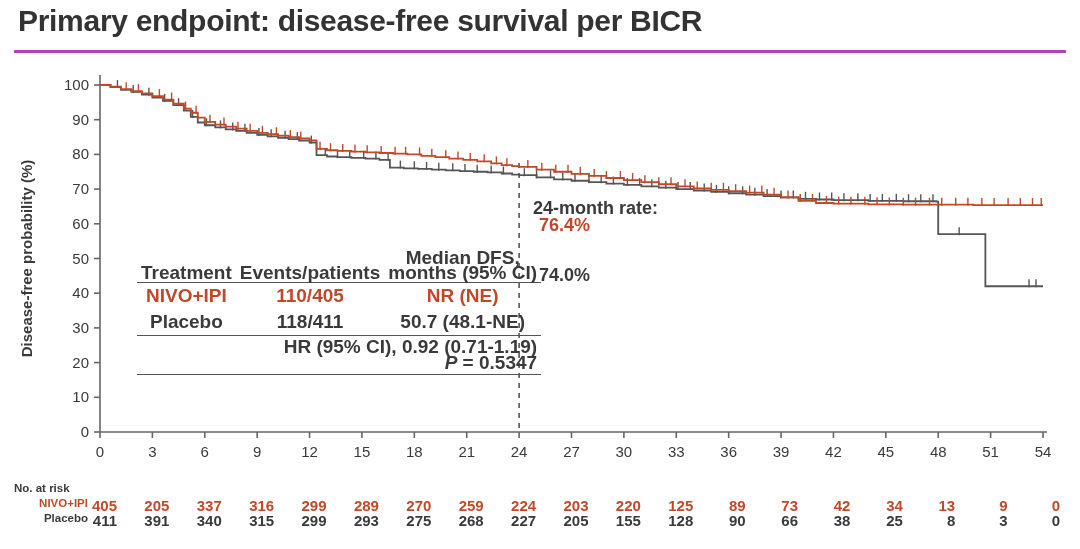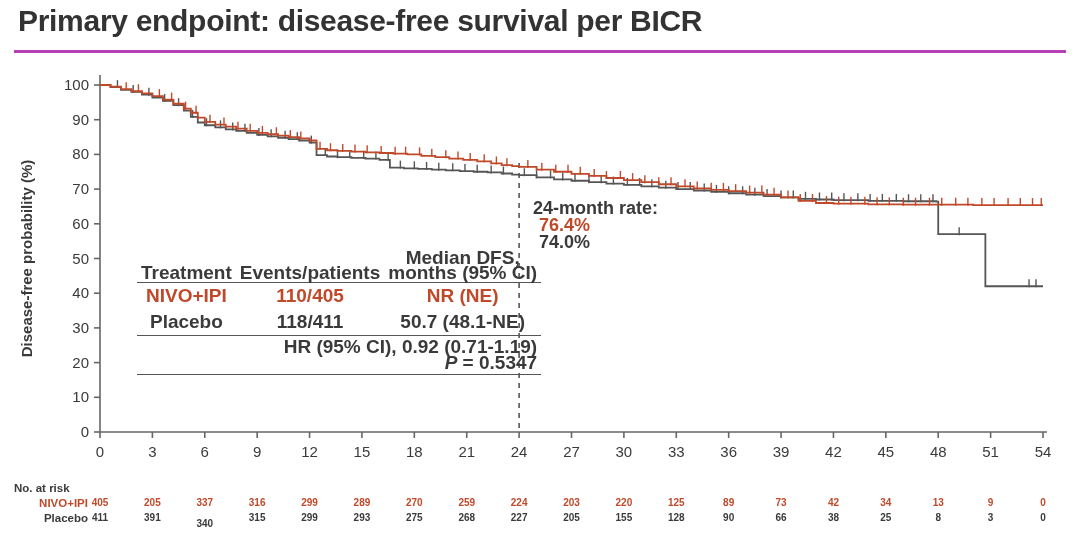--- a/index.html
+++ b/index.html
@@ -64,21 +64,21 @@
   #annot {
     position: absolute;
     left: 533px;
     top: 200px;
     font-size: 18px;
     font-weight: bold;
     line-height: 17px;
   }
   #annot .head { color: #3a3a3a; }
   #annot .nivo { color: #c0492a; padding-left: 6px; }
-  #annot .plac { color: #3a3a3a; padding-left: 6px; }
+  #annot .plac { color: #3a3a3a; padding-left: 6px; margin-top: 33px; }
   
   #legend {
     position: absolute;
     left: 137px;
     top: 248px;
     width: 345px;
     font-size: 13.5px;
     font-weight: bold;
   }
   #legend table {
@@ -153,22 +153,22 @@
     position: absolute;
     left: 14px;
     top: 0;
     width: 74px;
   }
   .risk-val {
     position: absolute;
     top: 0;
     width: 34px;
     margin-left: -17px;
-    text-align: center;
-    font-size: 10px;
+    text-align: right;
+    font-size: 15px;
     font-weight: bold;
   }
   .r-nivo { color: #c0492a; }
   .r-plac { color: #3a3a3a; }
 </style>
 </head>
 <body>
 
 <div id="slide">
 
@@ -461,21 +461,21 @@
           <div class="risk-val r-nivo" style="left: 938.222px;">13</div>
           <div class="risk-val r-nivo" style="left: 990.611px;">9</div>
           <div class="risk-val r-nivo" style="left: 1043px;">0</div>
         </div>
         <div class="risk-row">
           <div class="risk-name-wrap">
             <div class="risk-name r-plac">Placebo</div>
           </div>
           <div class="risk-val r-plac" style="left: 100px;">411</div>
           <div class="risk-val r-plac" style="left: 152.389px;">391</div>
-          <div class="risk-val r-plac" style="left: 204.778px; margin-top: 6px;">340</div>
+          <div class="risk-val r-plac" style="left: 204.778px;">340</div>
           <div class="risk-val r-plac" style="left: 257.167px;">315</div>
           <div class="risk-val r-plac" style="left: 309.556px;">299</div>
           <div class="risk-val r-plac" style="left: 361.944px;">293</div>
           <div class="risk-val r-plac" style="left: 414.333px;">275</div>
           <div class="risk-val r-plac" style="left: 466.722px;">268</div>
           <div class="risk-val r-plac" style="left: 519.111px;">227</div>
           <div class="risk-val r-plac" style="left: 571.5px;">205</div>
           <div class="risk-val r-plac" style="left: 623.889px;">155</div>
           <div class="risk-val r-plac" style="left: 676.278px;">128</div>
           <div class="risk-val r-plac" style="left: 728.667px;">90</div>

